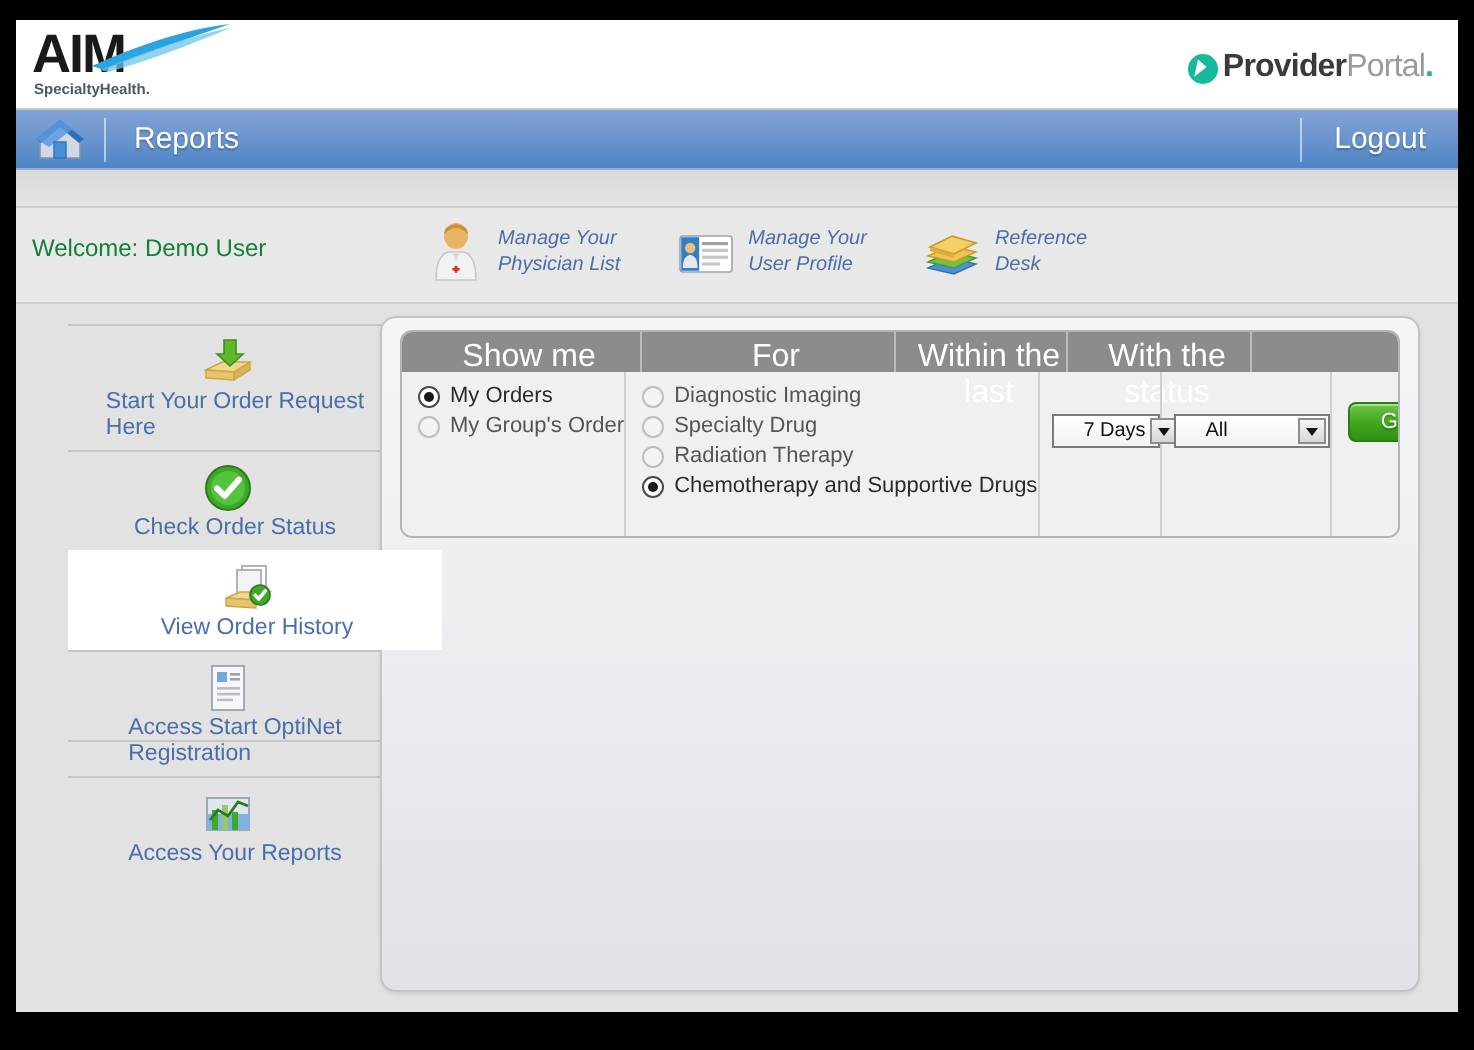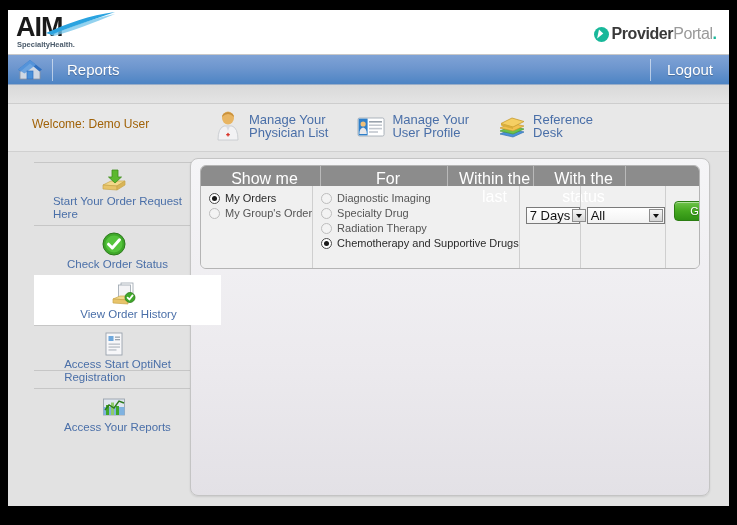--- a/index.html
+++ b/index.html
@@ -121,36 +121,37 @@
   }
 
   
   #welcome-row {
     position: relative;
     height: 48px;
     background: #e8e8e8;
     border-bottom: 1px solid #d0d0d0;
   }
   #welcome-text {
-    position: absolute; left: 24px; top: 13px;
-    font-size: 12px; color: #a16207;
+    position: absolute; left: 8px; top: 13px;
+    font-size: 12px; color: #15803d;
   }
   #quicklinks {
     position: absolute; left: 205px; top: 6px;
     display: flex;
   }
   .ql {
     display: flex; align-items: center;
     margin-right: 28px;
     cursor: pointer;
   }
   .ql .ql-icon { width: 30px; height: 32px; margin-right: 6px; flex: none; }
   .ql .ql-label {
-    font-size: 13px; color: #4a6fa8; line-height: 13px;
+    font-size: 10px; color: #4a6fa8; line-height: 13px;
     white-space: pre-line;
+    font-style: italic;
   }
 
   
   #body-area {
     position: relative;
     height: 352px;
     background: #e2e2e2;
   }
 
   
@@ -262,22 +263,22 @@
   .rb.dim { border-color: #bdbdbd; background: #f3f3f3; }
   .rb-label { font-size: 11px; color: #2b2b2b; white-space: nowrap; }
   .rb-label.dim { color: #555; }
 
   
   .sel {
     display: inline-flex; align-items: center;
     height: 17px;
     background: linear-gradient(to bottom,#ffffff 0%, #f2f2f2 100%);
     border: 1px solid #7a7a7a;
-    font-size: 13px; color: #111;
-    padding-left: 3px;
+    font-size: 10px; color: #111;
+    padding-left: 15px;
     cursor: pointer;
     position: relative;
   }
   .sel .sel-val { flex: 1; white-space: nowrap; }
   .sel .sel-arrow {
     width: 14px; height: 13px;
     margin: 0 1px 0 2px;
     background: linear-gradient(to bottom,#f6f6f6 0%, #d6d6d6 100%);
     border: 1px solid #8d8d8d;
     display: flex; align-items: center; justify-content: center;

